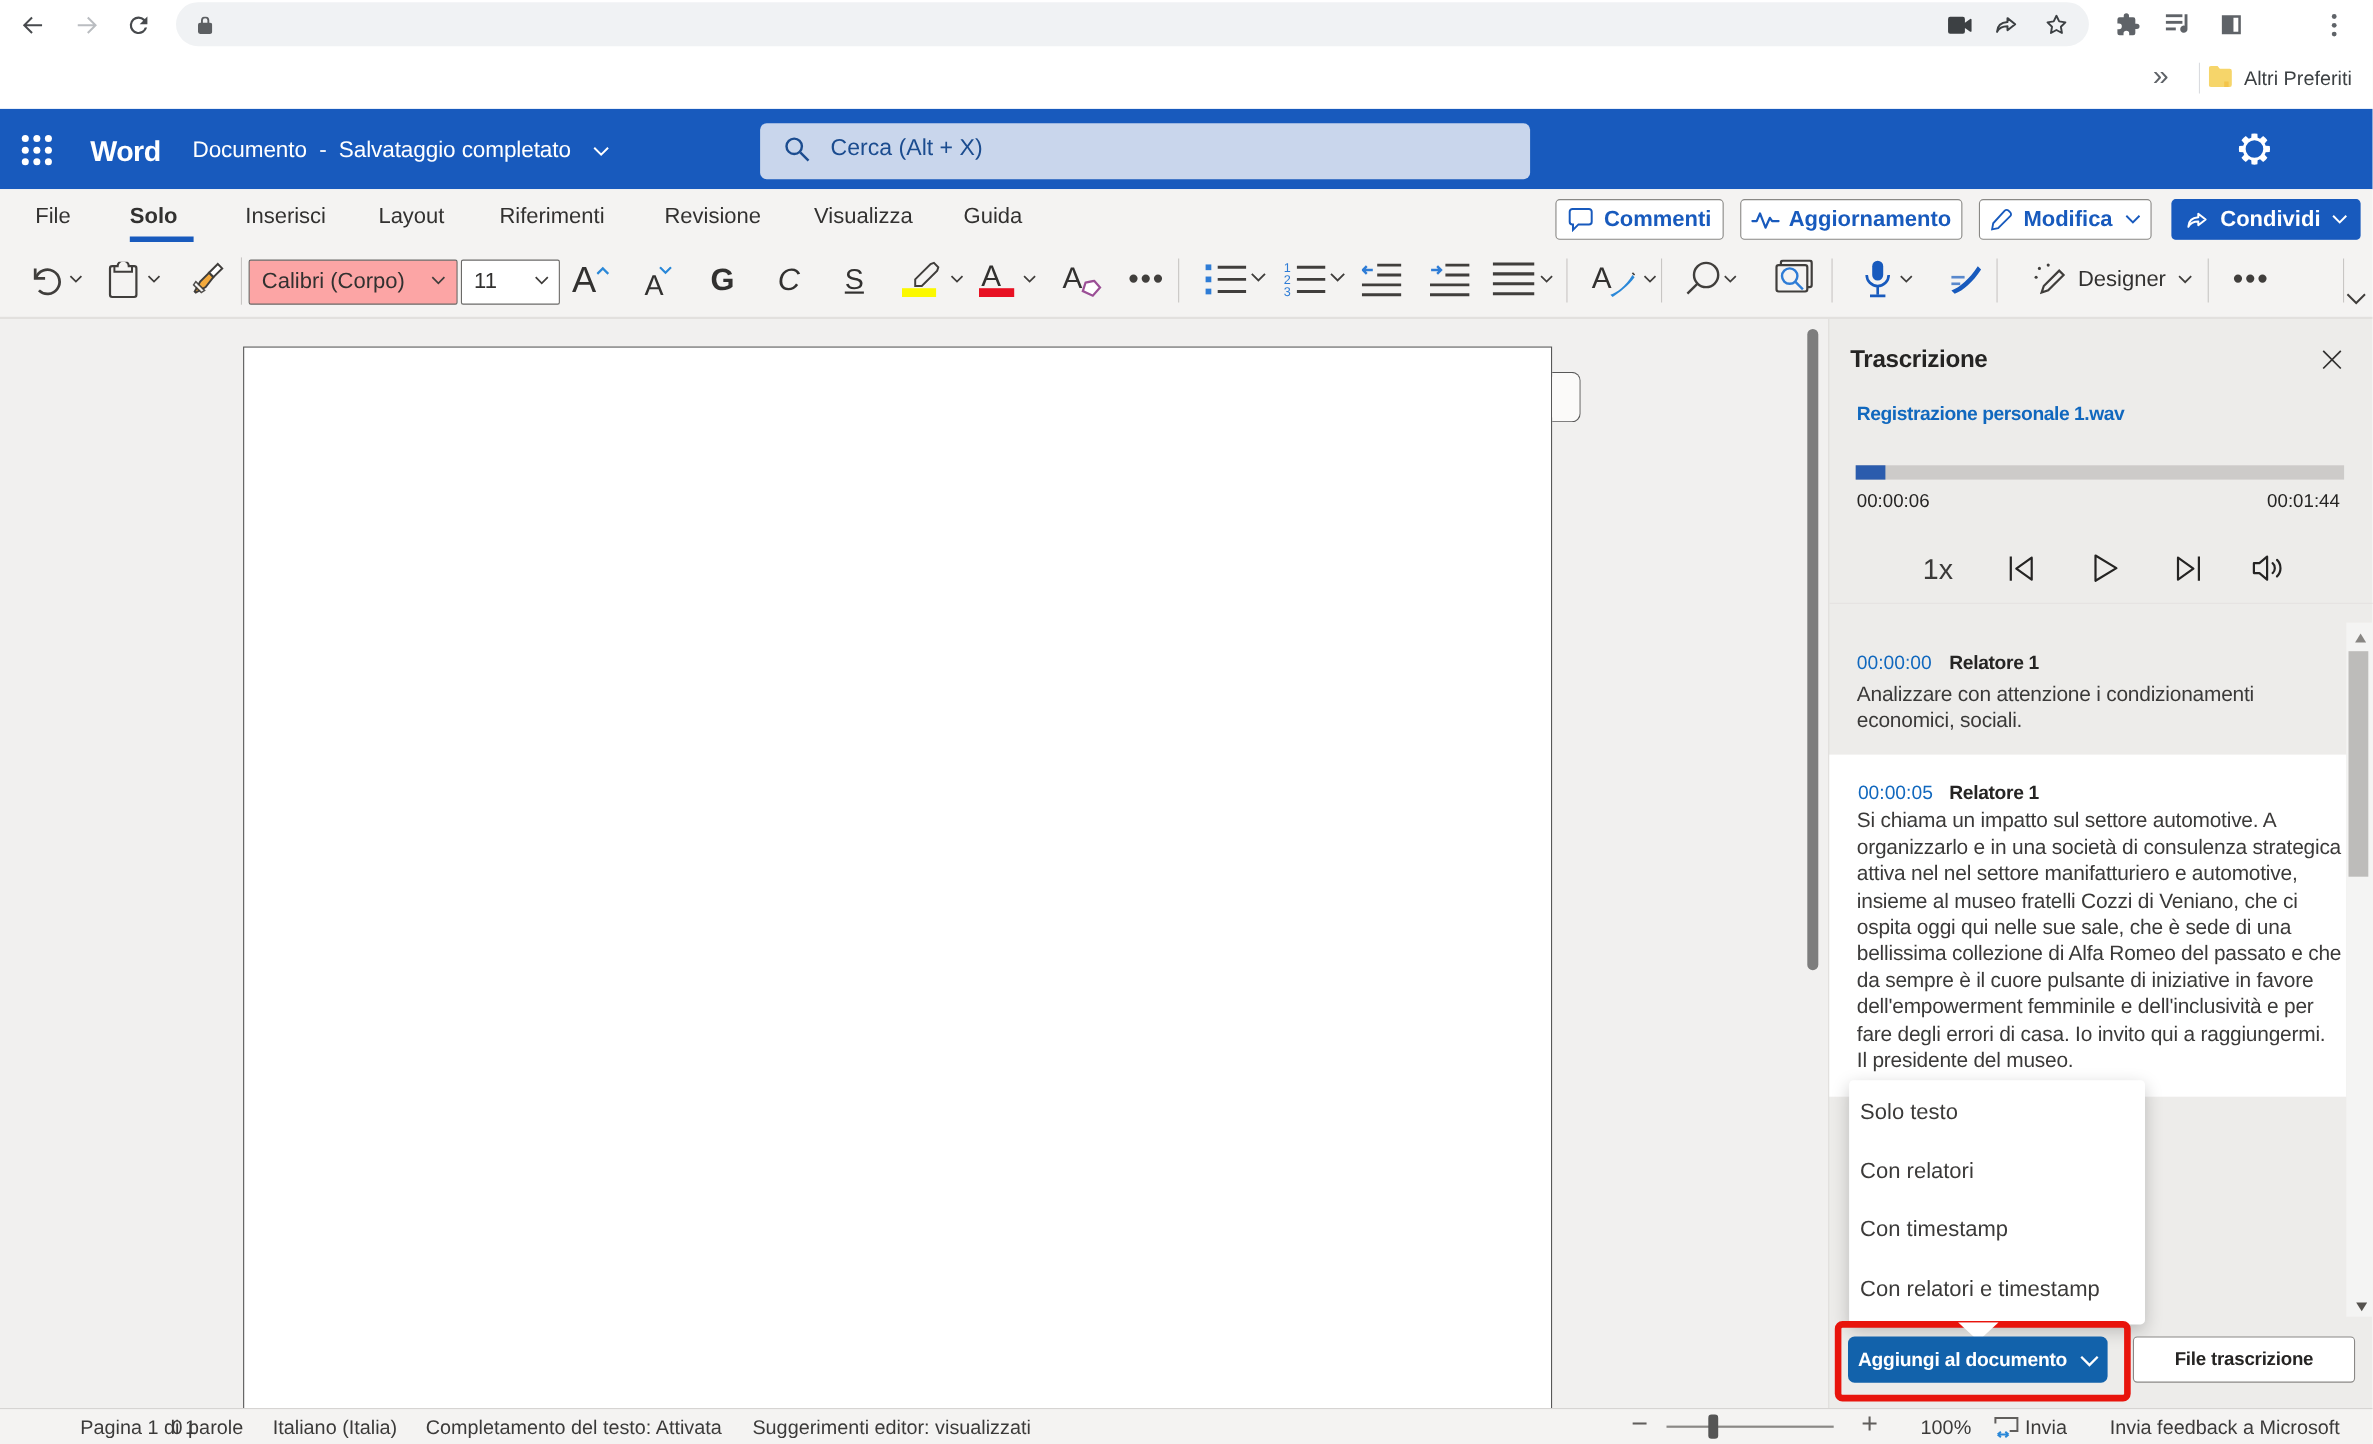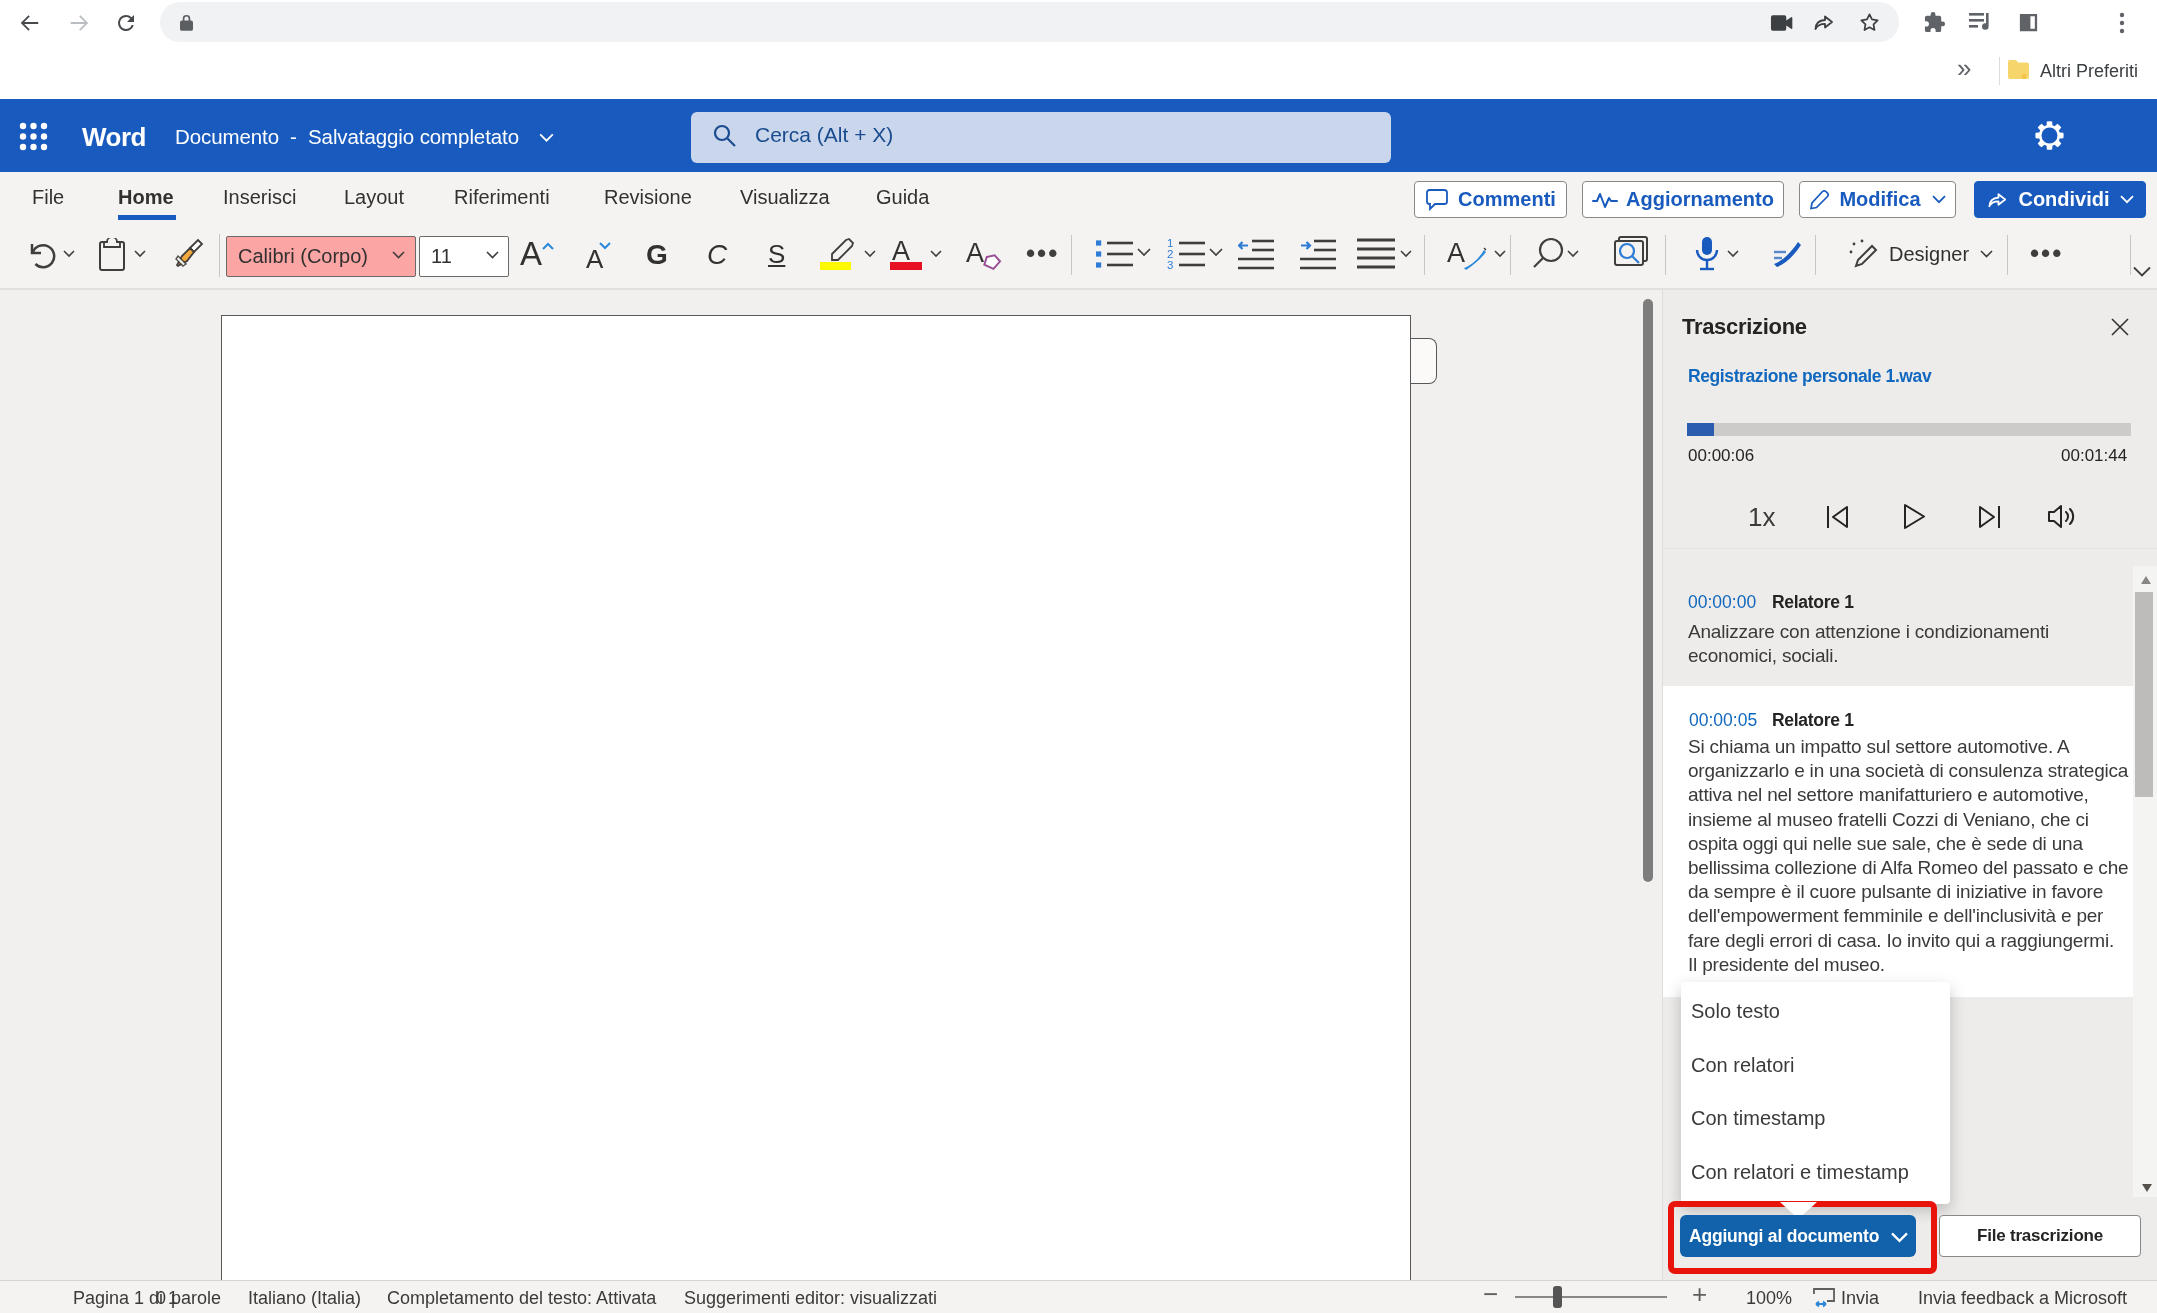--- a/index.html
+++ b/index.html
@@ -131,21 +131,21 @@
     </svg>
   <div class="abs" style="left:755px;top:24px;font-size:21px;color:#1b4c8f;">Cerca (Alt + X)</div>
 
   <svg class="abs" style="left:2034px;top:21px;" width="31" height="31" viewBox="0 0 31 31">
       <path fill="#fff" fill-rule="evenodd" d="M12.8 1.6 A14.2 14.2 0 0 1 18.2 1.6 L18.4 5.3 A10.6 10.6 0 0 1 20.6 6.2 L23.4 3.7 A14.2 14.2 0 0 1 27.3 7.6 L24.8 10.4 A10.6 10.6 0 0 1 25.7 12.6 L29.4 12.8 A14.2 14.2 0 0 1 29.4 18.2 L25.7 18.4 A10.6 10.6 0 0 1 24.8 20.6 L27.3 23.4 A14.2 14.2 0 0 1 23.4 27.3 L20.6 24.8 A10.6 10.6 0 0 1 18.4 25.7 L18.2 29.4 A14.2 14.2 0 0 1 12.8 29.4 L12.6 25.7 A10.6 10.6 0 0 1 10.4 24.8 L7.6 27.3 A14.2 14.2 0 0 1 3.7 23.4 L6.2 20.6 A10.6 10.6 0 0 1 5.3 18.4 L1.6 18.2 A14.2 14.2 0 0 1 1.6 12.8 L5.3 12.6 A10.6 10.6 0 0 1 6.2 10.4 L3.7 7.6 A14.2 14.2 0 0 1 7.6 3.7 L10.4 6.2 A10.6 10.6 0 0 1 12.6 5.3 Z M23.5 15.5 A8.0 8.0 0 1 0 7.5 15.5 A8.0 8.0 0 1 0 23.5 15.5 Z"></path>
     </svg>
 </div>
 
 <div id="ribbon">
   <div class="tab" style="left:32px;">File</div>
-  <div class="tab" style="left:118px; font-weight:bold;">Home</div>
+  <div class="tab" style="left:118px; font-weight:bold;">Solo</div>
   <div class="tab" style="left:223px;">Inserisci</div>
   <div class="tab" style="left:344px;">Layout</div>
   <div class="tab" style="left:454px;">Riferimenti</div>
   <div class="tab" style="left:604px;">Revisione</div>
   <div class="tab" style="left:740px;">Visualizza</div>
   <div class="tab" style="left:876px;">Guida</div>
   <div style="position:absolute; left:118px; top:43px; width:58px; height:5px; background:#185abd;"></div>
 
   <div class="rbtn" style="left:1414px; width:153px;">
     <svg width="24" height="22" viewBox="0 0 24 22" style="margin-right:9px;">

